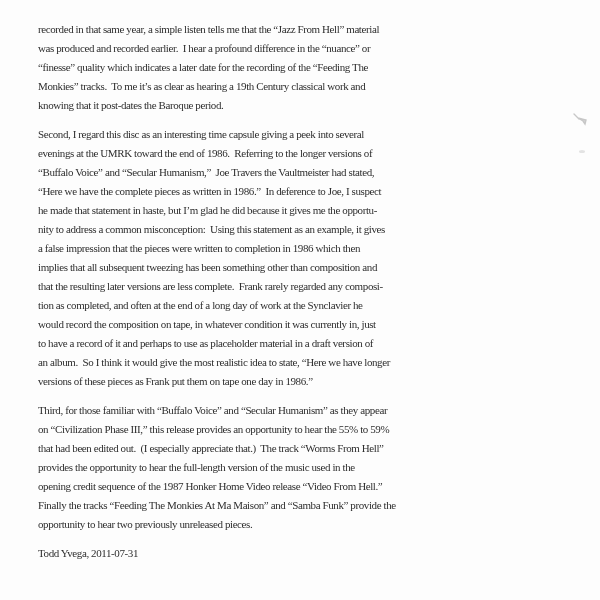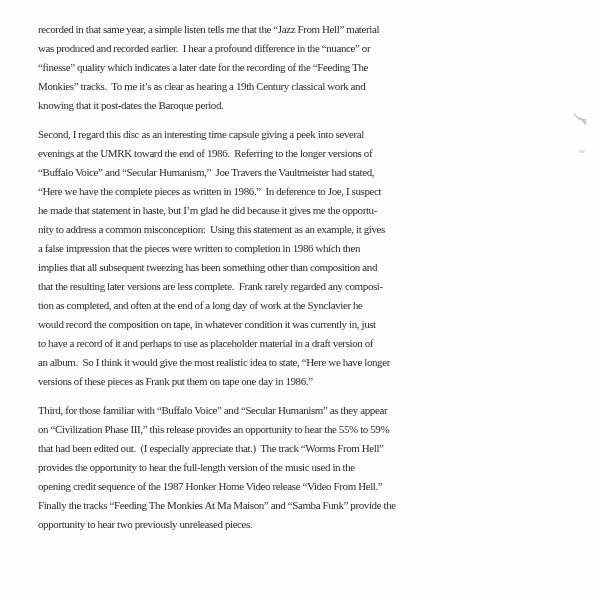--- a/index.html
+++ b/index.html
@@ -83,20 +83,21 @@
 versions of these pieces as Frank put them on tape one day in 1986.”</p>
 
     <p class="para">Third, for those familiar with “Buffalo Voice” and “Secular Humanism” as they appear
 on “Civilization Phase III,” this release provides an opportunity to hear the 55% to 59%
 that had been edited out.  (I especially appreciate that.)  The track “Worms From Hell”
 provides the opportunity to hear the full-length version of the music used in the
 opening credit sequence of the 1987 Honker Home Video release “Video From Hell.”
 Finally the tracks “Feeding The Monkies At Ma Maison” and “Samba Funk” provide the
 opportunity to hear two previously unreleased pieces.</p>
 
+    <p class="para signature">Todd Yvega, 2011-07-31</p>
   </article>
 
   <svg class="artifact artifact-smudge" viewBox="0 0 18 16" xmlns="http://www.w3.org/2000/svg">
     <path d="M2 3 L7 8 M6 7 L11 10 L13 13 L14 9 Z" fill="#c9c9c9" stroke="#b6b6b6" stroke-width="1.4" stroke-linecap="round"></path>
   </svg>
 
   <div class="artifact artifact-speck"></div>
 
 </main>
 

